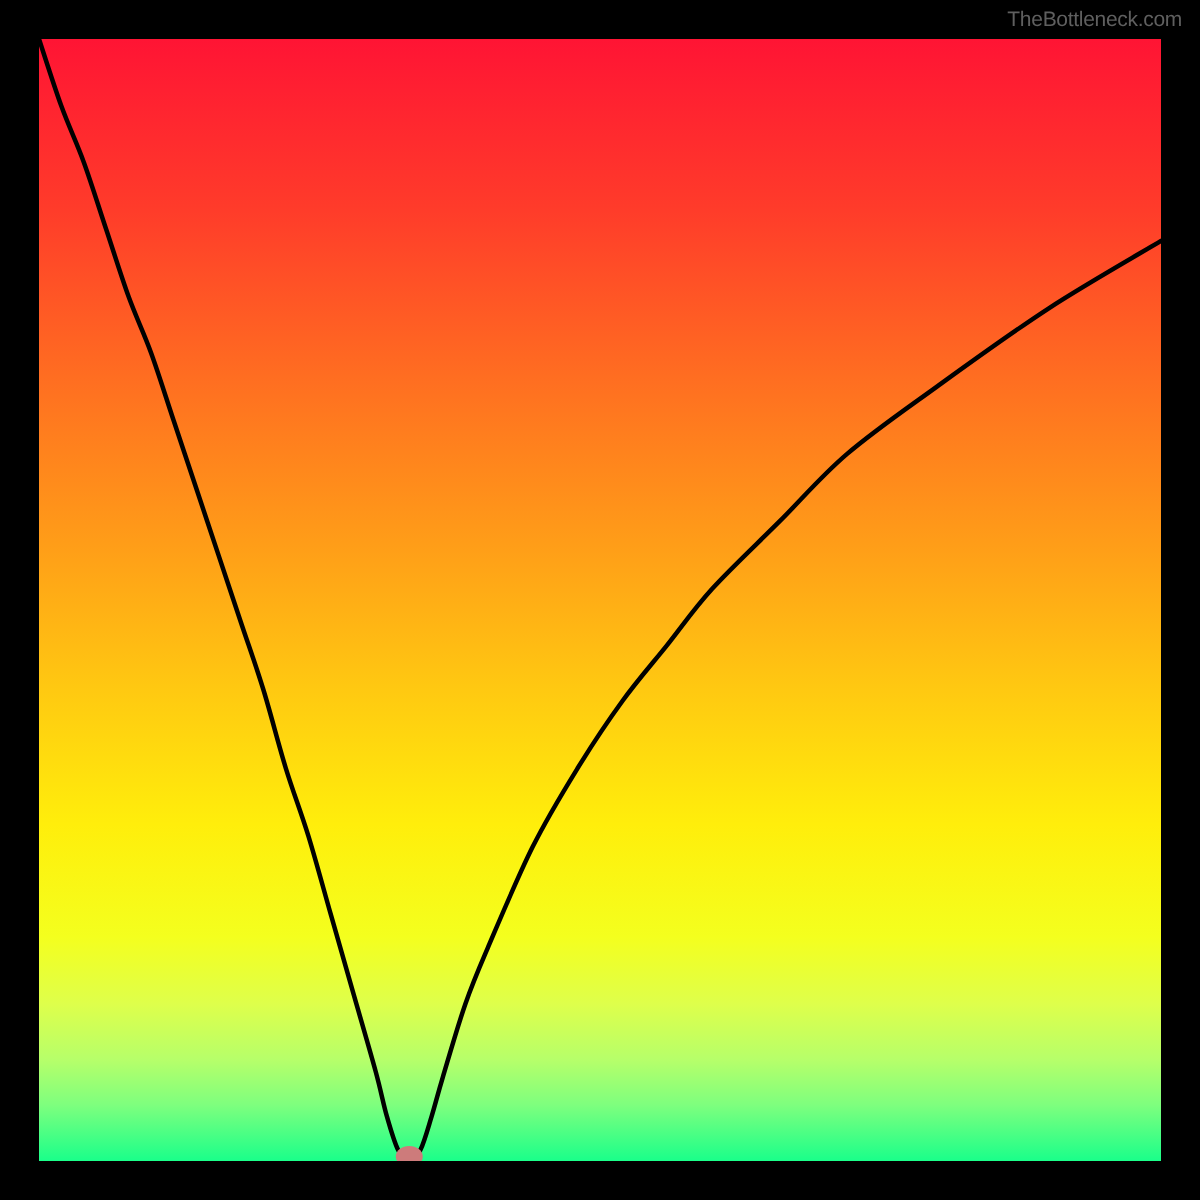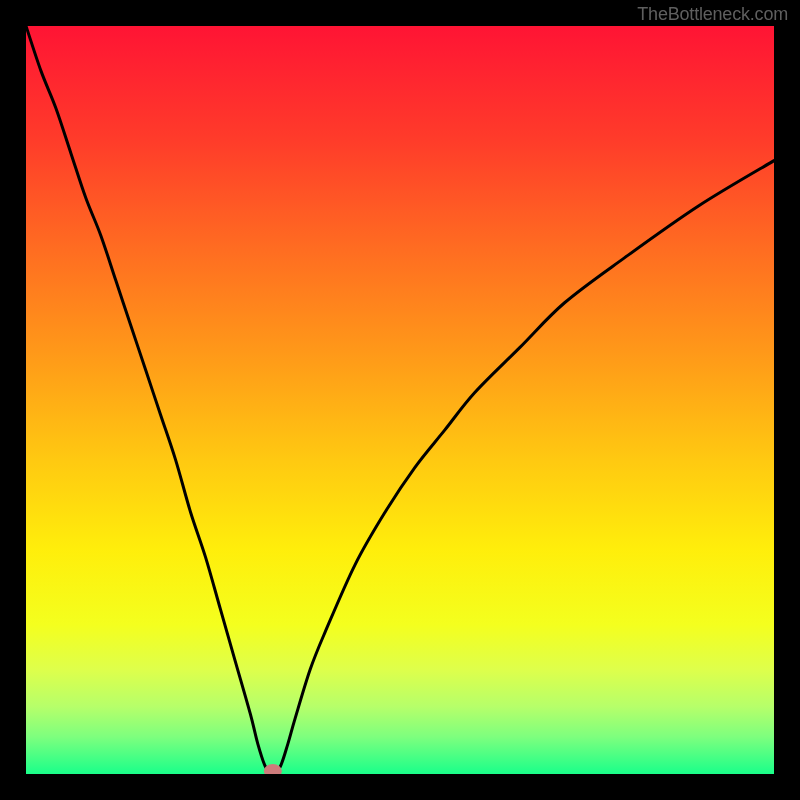--- a/index.html
+++ b/index.html
@@ -28,21 +28,21 @@
   .plot-area svg {
     display: block;
     width: 748px;
     height: 748px;
   }
   .watermark {
     position: absolute;
     top: 4px;
     right: 12px;
     color: #5f5f5f;
-    font-size: 18px;
+    font-size: 14px;
     font-weight: 500;
     letter-spacing: -0.2px;
     user-select: none;
   }
 </style>
 </head>
 <body>
 
 <div class="frame">
 

